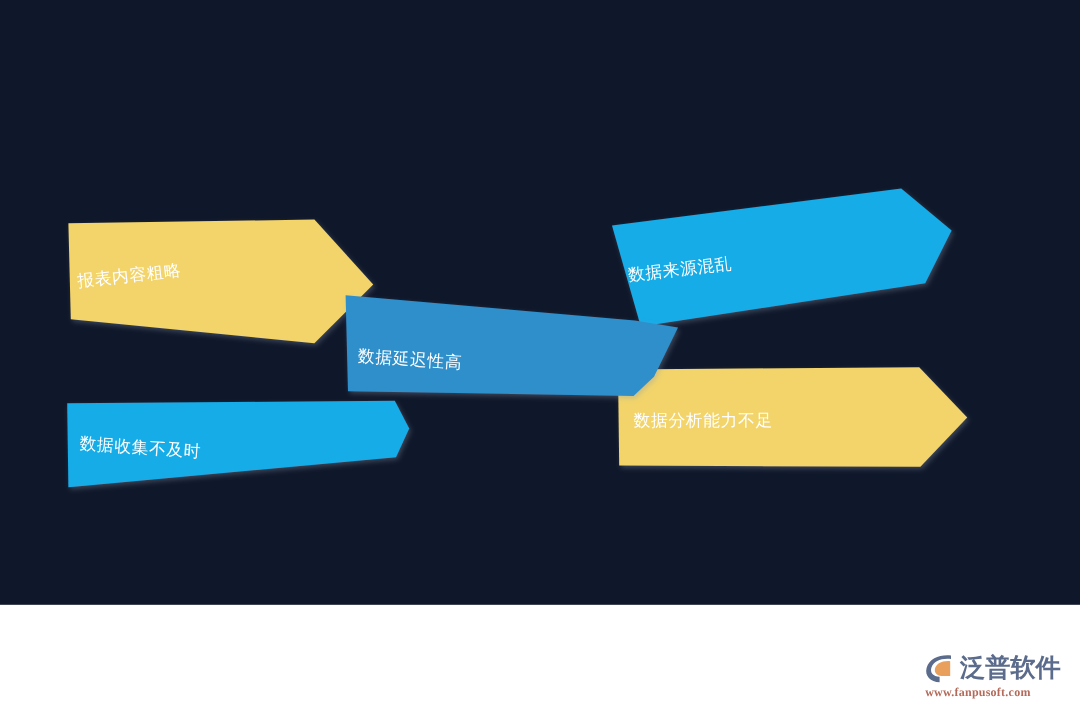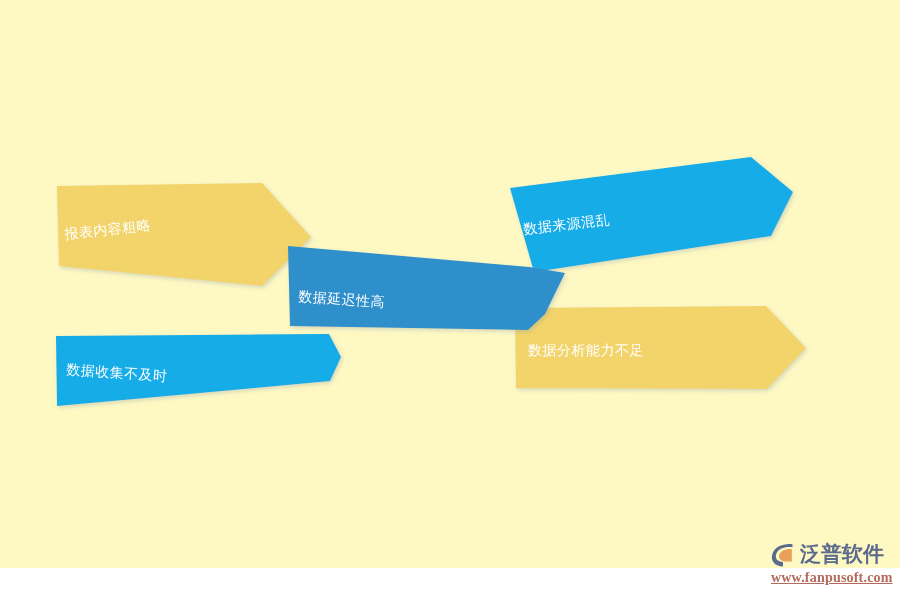--- a/index.html
+++ b/index.html
@@ -9,22 +9,22 @@
   body {
     width: 900px;
     height: 600px;
     background: #ffffff;
     font-family: "Liberation Sans", "DejaVu Sans", sans-serif;
     overflow: hidden;
   }
   #canvas {
     position: relative;
     width: 900px;
-    height: 568px;
-    background: #fef9c3;
+    height: 504px;
+    background: #0f172a;
   }
   #diagram-svg {
     position: absolute;
     left: 0;
     top: 0;
     width: 900px;
     height: 600px;
     display: block;
   }
   .node-label {
@@ -61,29 +61,28 @@
     font-family: "DejaVu Sans", "Liberation Sans", sans-serif;
     font-size: 21px;
     font-weight: bold;
     color: #5b6b8c;
     line-height: 1;
     letter-spacing: 0px;
     white-space: pre;
   }
   .logo-url {
     font-family: "Liberation Serif", "DejaVu Serif", serif;
-    font-size: 14px;
+    font-size: 10px;
     font-weight: bold;
     color: #b46a5a;
     line-height: 1;
     margin-top: 1px;
     margin-left: 1px;
     letter-spacing: 0.2px;
     white-space: pre;
-    text-decoration: underline;
   }
 </style>
 </head>
 <body>
 
 <div id="canvas">
 
   <svg id="diagram-svg" viewBox="0 0 900 600">
     <defs>
       <filter id="softshadow" x="-20%" y="-20%" width="150%" height="150%">

